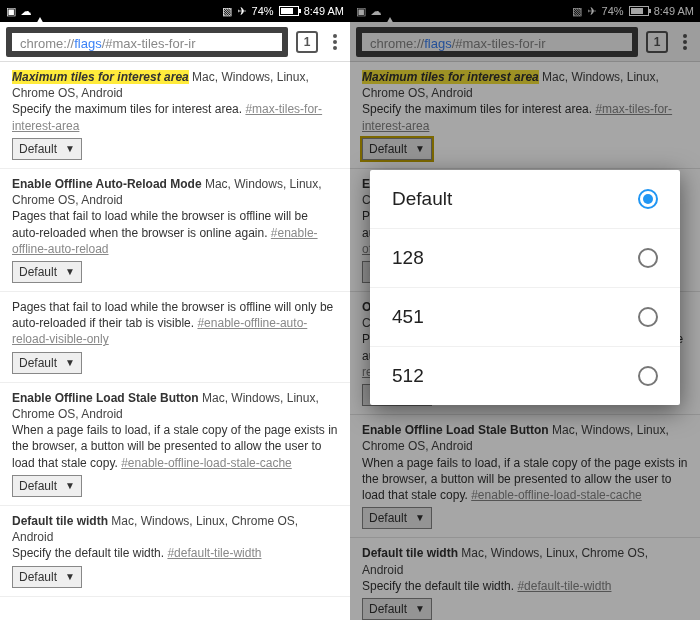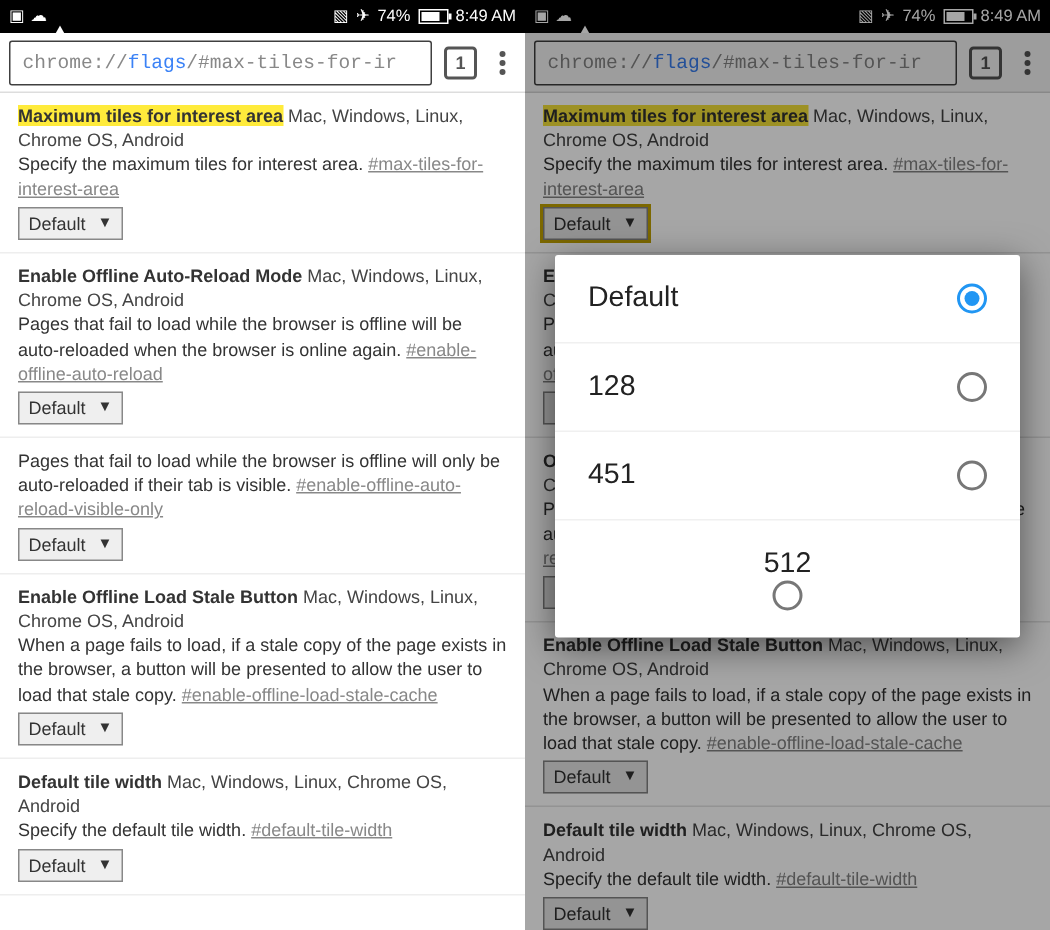--- a/index.html
+++ b/index.html
@@ -42,30 +42,29 @@
     background: #fff;
     display: flex;
     align-items: center;
     padding: 4px 6px;
     gap: 8px;
     border-bottom: 1px solid #ddd;
   }
   .url-input {
     flex: 1;
     height: 30px;
-    border: 1px solid #404040;
+    border: 6px solid #404040;
     border-radius: 2px;
     padding: 0 8px;
     font-size: 13px;
     color: #888;
     display: flex;
-    align-items: center;
+    align-items: flex-end;
     overflow: hidden;
     white-space: nowrap;
-    font-family: Liberation Mono, monospace;
   }
   .url-input .dark { color:#3b82f6;}
   .tabcount {
     width: 22px; height:22px;
     border:2px solid #555; border-radius:3px;
     display:flex;align-items:center;justify-content:center;
     font-size:12px;font-weight:bold;color:#555;
   }
   .menu-dots { width:18px; display:flex;flex-direction:column;align-items:center;gap:2px;}
   .menu-dots span{width:4px;height:4px;background:#555;border-radius:50%;}
@@ -75,21 +74,21 @@
     overflow: hidden;
     font-size: 12px;
     color: #333;
   }
   .flag {
     padding: 7px 12px 8px;
     border-bottom: 1px solid #eee;
     line-height: 1.35;
   }
   .flag-title { font-weight: bold; }
-  .flag-title.hl { background: #ffeb3b; }
+  .flag-title.hl { background: #ffeb3b; font-style: italic; }
   .platforms { font-weight: normal; color:#444;}
   .desc {}
   .hash { color: #888; text-decoration: underline; }
   .sel {
     margin-top: 4px;
     display:inline-flex;
     align-items:center;
     border:1px solid #888;
     background:#efefef;
     padding:2px 6px;
@@ -114,21 +113,21 @@
   }
   .popup .opt {
     display:flex;
     align-items:center;
     justify-content:space-between;
     padding: 18px 22px;
     font-size: 19px;
     color:#222;
     border-bottom:1px solid #f0f0f0;
   }
-  .popup .opt:last-child{border-bottom:none;flex-direction:column;}
+  .popup .opt:last-child{border-bottom:none;}
   .radio {
     width:20px;height:20px;border:2px solid #777;border-radius:50%;
     display:flex;align-items:center;justify-content:center;
   }
   .radio.sel-r { border-color:#2196f3;}
   .radio.sel-r::after{content:"";width:10px;height:10px;background:#2196f3;border-radius:50%;}
 
   .screen.right .urlbar, .screen.right .content { filter: brightness(0.95);}
   .sel.hl2 { outline:2px solid #c9a800;}
 </style>

